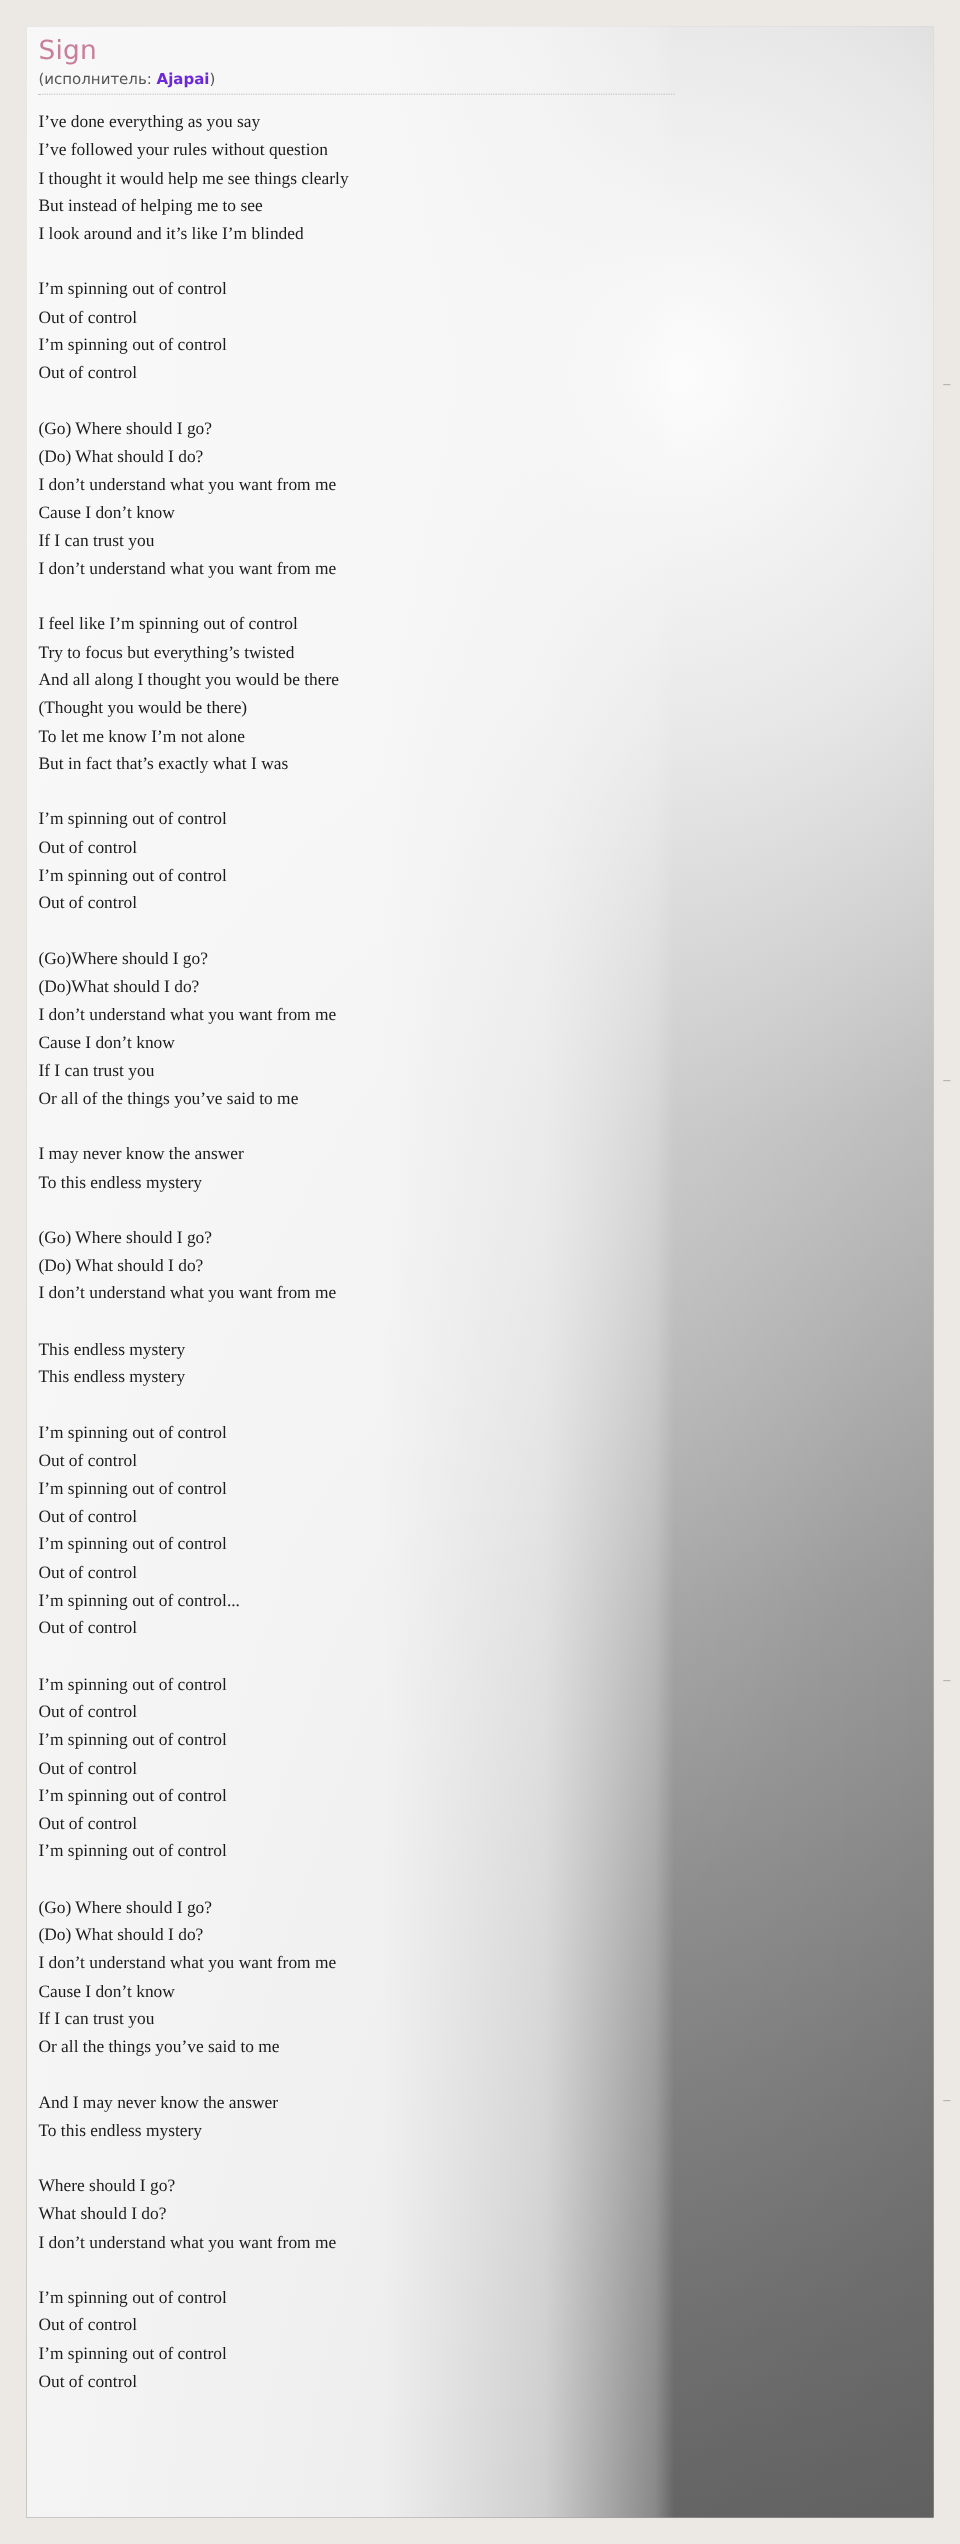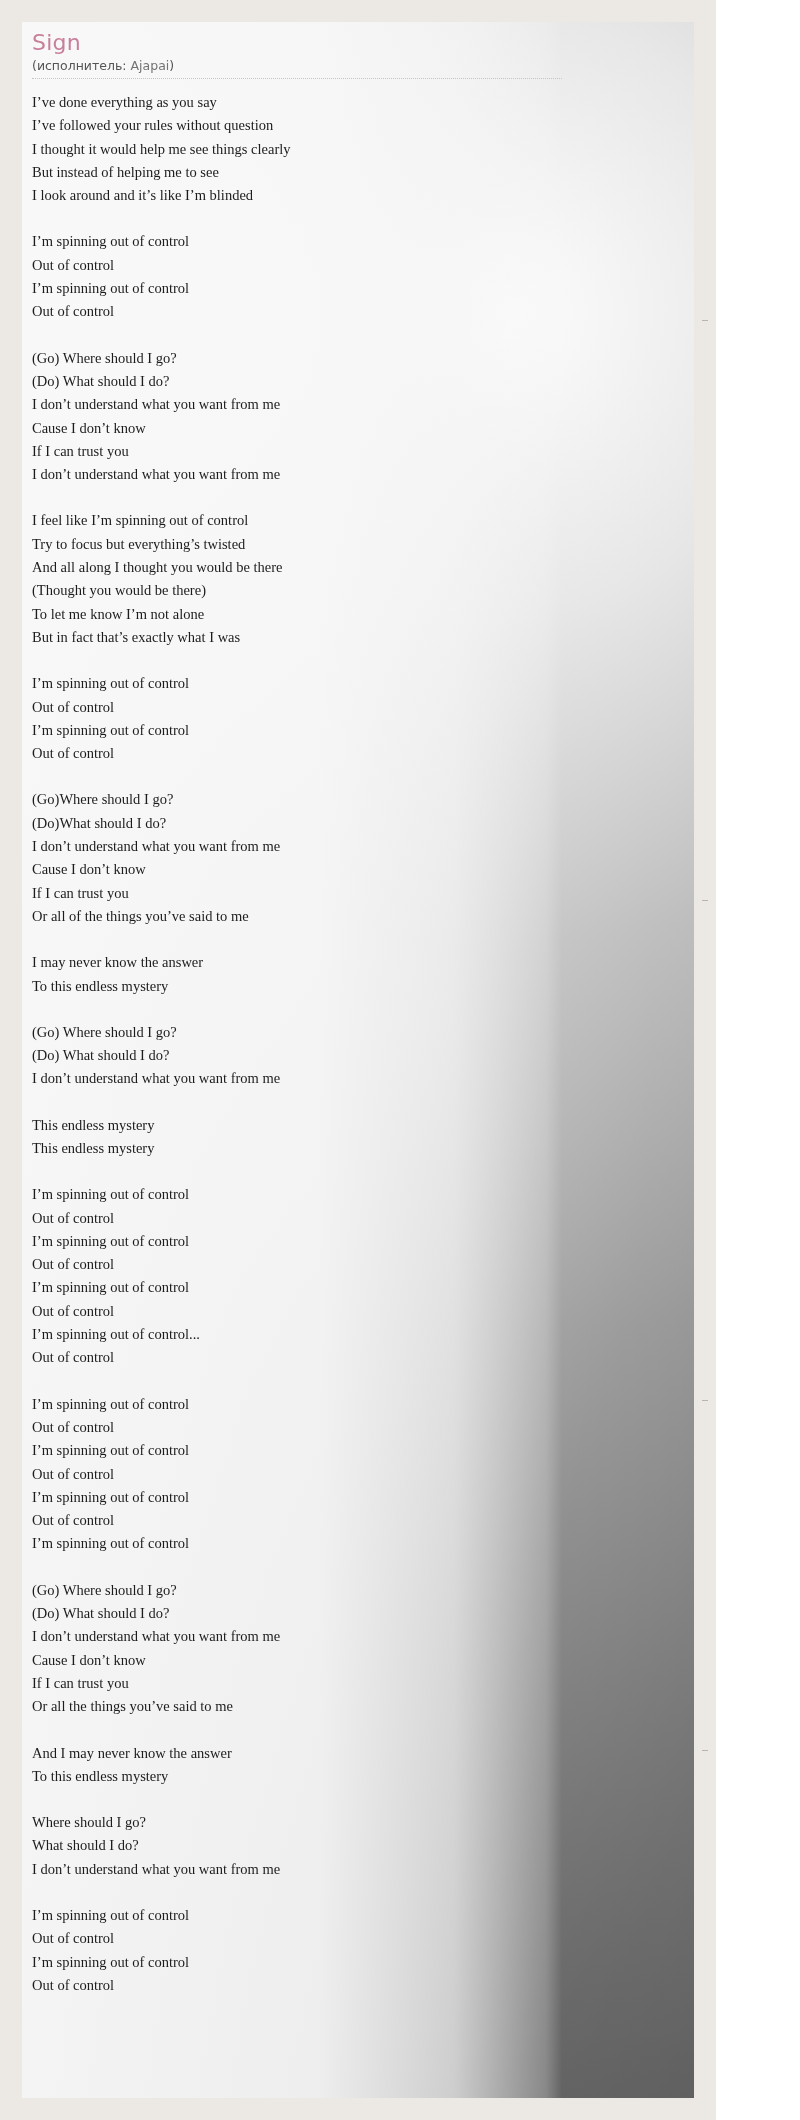--- a/index.html
+++ b/index.html
@@ -11,21 +11,21 @@
     width: 800px;
     min-height: 2120px;
     font-family: "DejaVu Sans", "Liberation Sans", sans-serif;
     position: relative;
     overflow-x: hidden;
   }
 
   
   #page {
     position: relative;
-    width: 716px;
+    width: 800px;
     min-height: 2120px;
     background: #ece9e4;
     box-sizing: border-box;
     padding: 22px 22px 22px 22px;
   }
 
   
   #bg-photo {
     position: absolute;
     left: 22px;
@@ -68,22 +68,23 @@
   }
 
   .artist-line {
     font-size: 12.5px;
     line-height: 16px;
     color: #555555;
     margin: 0 0 4px 0;
     white-space: nowrap;
   }
   .artist-line .artist-link {
-    color: #737373;
+    color: #6d28d9;
     text-decoration: none;
+    font-weight: bold;
   }
 
   .divider {
     border: none;
     border-top: 1px dotted #c9c4be;
     margin: 2px 0 12px 0;
     width: 530px;
   }
 
   .lyrics {

